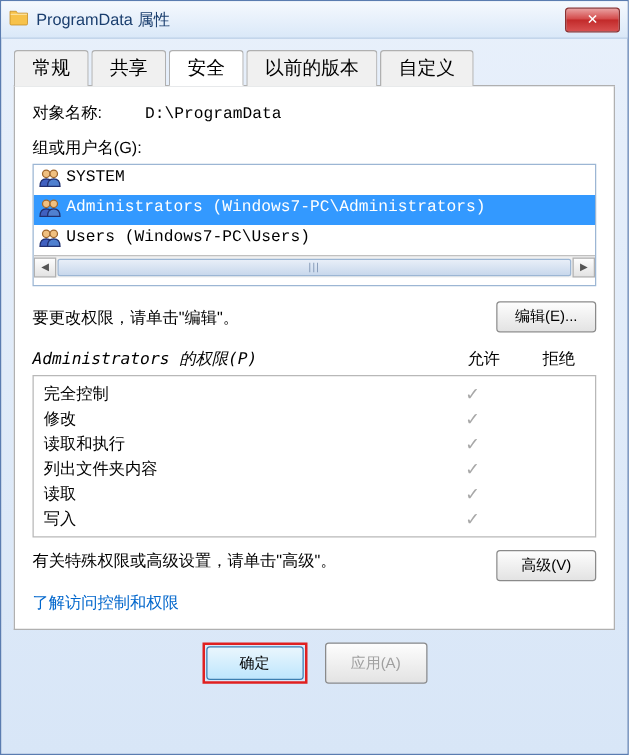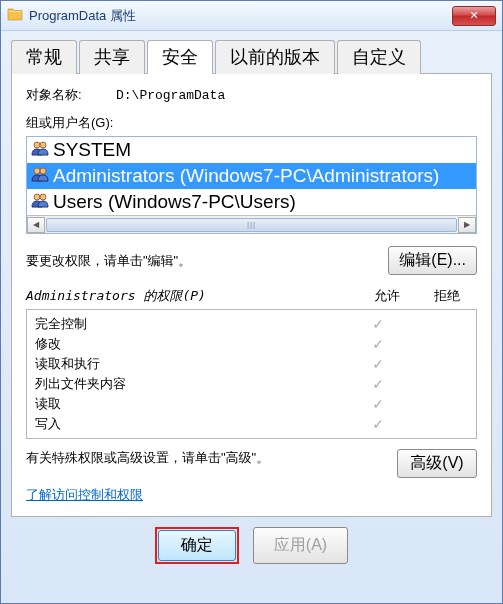--- a/index.html
+++ b/index.html
@@ -4,48 +4,48 @@
 <style>
 * { box-sizing: border-box; margin: 0; padding: 0; }
 body { font-family: "Microsoft YaHei", "SimSun", sans-serif; font-size: 12px; background: #fff; }
 .window { width: 503px; height: 604px; border: 1px solid #5a7cb0; background: linear-gradient(to bottom, #e8f0fb 0%, #d8e6f7 100%); position: relative; }
 .titlebar { height: 30px; display: flex; align-items: center; padding: 0 6px; background: linear-gradient(to bottom, #f5f9fe 0%, #dae8f8 100%); border-bottom: 1px solid #b8cde6; }
 .titlebar .folder-icon svg { width: 16px; height: 16px; margin-right: 6px; }
 .title-text { color: #1a3e6e; font-size: 13px; flex: 1; }
 .close-btn { width: 44px; height: 20px; background: linear-gradient(to bottom, #e9a0a0 0%, #d44b4b 45%, #c22a2a 50%, #d85050 100%); border: 1px solid #8b3030; border-radius: 3px; color: #fff; display: flex; align-items: center; justify-content: center; font-size: 11px; cursor: pointer; }
 .content { padding: 8px 10px 10px 10px; }
 .tabs { display: flex; border-bottom: 1px solid #b0b0b0; position: relative; }
-.tab { padding: 4px 14px; border: 1px solid #b0b0b0; border-bottom: none; background: #f0f0f0; margin-right: 2px; border-radius: 3px 3px 0 0; cursor: pointer; font-size: 18px; position: relative; top: 1px; }
+.tab { padding: 4px 14px; border: 1px solid #b0b0b0; border-bottom: none; background: #f0f0f0; margin-right: 2px; border-radius: 3px 3px 0 0; cursor: pointer; font-size: 15px; position: relative; top: 1px; }
 .tab.active { background: #fff; border-bottom: 1px solid #fff; z-index: 2; }
 .tab-panel { background: #fff; border: 1px solid #b0b0b0; border-top: none; padding: 12px 14px; }
 .row { display: flex; align-items: center; margin-bottom: 10px; font-size: 13px; }
 .row .lbl { width: 90px; }
 .row .val { font-family: "Courier New", monospace; }
 .group-label { font-size: 13px; margin-bottom: 4px; }
 .listbox { border: 1px solid #9cb6d4; background: #fff; height: 98px; overflow: hidden; position: relative; }
-.list-item { display: flex; align-items: flex-end; padding: 2px 4px; font-family: Liberation Sans, sans-serif; font-size: 19px; }
+.list-item { display: flex; align-items: flex-start; padding: 2px 4px; font-family: Liberation Mono, monospace; font-size: 13px; }
 .list-item.selected { background: #3399ff; color: #fff; }
 .user-icon svg { width: 18px; height: 16px; margin-right: 4px; }
 .scroll-track { height: 18px; border-top: 1px solid #c0c0c0; display: flex; align-items: center; background: #f0f0f0; }
 .scroll-btn { width: 18px; height: 16px; border: 1px solid #b0b0b0; background: linear-gradient(to bottom, #fdfdfd, #e3e3e3); display: flex; align-items: center; justify-content: center; font-size: 8px; color: #555; cursor: pointer; }
 .scroll-thumb { flex: 1; height: 14px; margin: 0 1px; background: linear-gradient(to bottom, #e8eef8, #c8d8ec); border: 1px solid #9cb6d4; border-radius: 2px; display: flex; align-items: center; justify-content: center; }
 .grip { color: #7a90b0; font-size: 8px; letter-spacing: 1px; }
 .edit-row { display: flex; align-items: center; margin: 12px 0; }
 .edit-text { flex: 1; font-size: 13px; }
-.win-btn { padding: 3px 10px; border: 1px solid #8a8a8a; background: linear-gradient(to bottom, #fdfdfd, #e3e3e3); border-radius: 3px; font-size: 16px; cursor: pointer; min-width: 80px; text-align: center; }
+.win-btn { padding: 3px 10px; border: 1px solid #8a8a8a; background: linear-gradient(to bottom, #fdfdfd, #e3e3e3); border-radius: 3px; font-size: 12px; cursor: pointer; min-width: 80px; text-align: center; }
 .perm-header { display: flex; font-size: 13px; margin: 12px 0 4px 0; }
 .perm-header .ph-label { flex: 1; font-family: "SimSun", monospace; font-style: italic; }
 .perm-header .ph-col { width: 60px; text-align: center; }
 .perm-box { border: 1px solid #b8b8b8; background: #fff; padding: 4px 0; }
 .perm-row { display: flex; align-items: center; padding: 1px 8px; font-size: 13px; }
 .perm-row .pr-label { flex: 1; }
 .perm-row .pr-col { width: 60px; text-align: center; color: #a8a8a8; font-size: 14px; }
 .adv-row { display: flex; align-items: flex-start; margin: 10px 0 8px 0; }
 .adv-text { flex: 1; font-size: 13px; line-height: 1.4; }
-.link { color: #0066cc; text-decoration: underline; cursor: pointer; font-size: 13px; }
+.link { color: #0066cc; cursor: pointer; font-size: 13px; }
 .bottom-buttons { display: flex; justify-content: center; gap: 14px; padding: 10px 0 0 0; }
 .highlight-red { border: 2px solid #e02020; padding: 1px; display: inline-block; }
 .bottom-buttons .win-btn { min-width: 78px; padding: 4px 20px; }
 .win-btn.default { background: linear-gradient(to bottom, #eaf6fd, #bee6fd); border: 1px solid #3c7fb1; }
 .win-btn.disabled { color: #a0a0a0; }
 </style>
 </head>
 <body>
 
 <div class="window">

